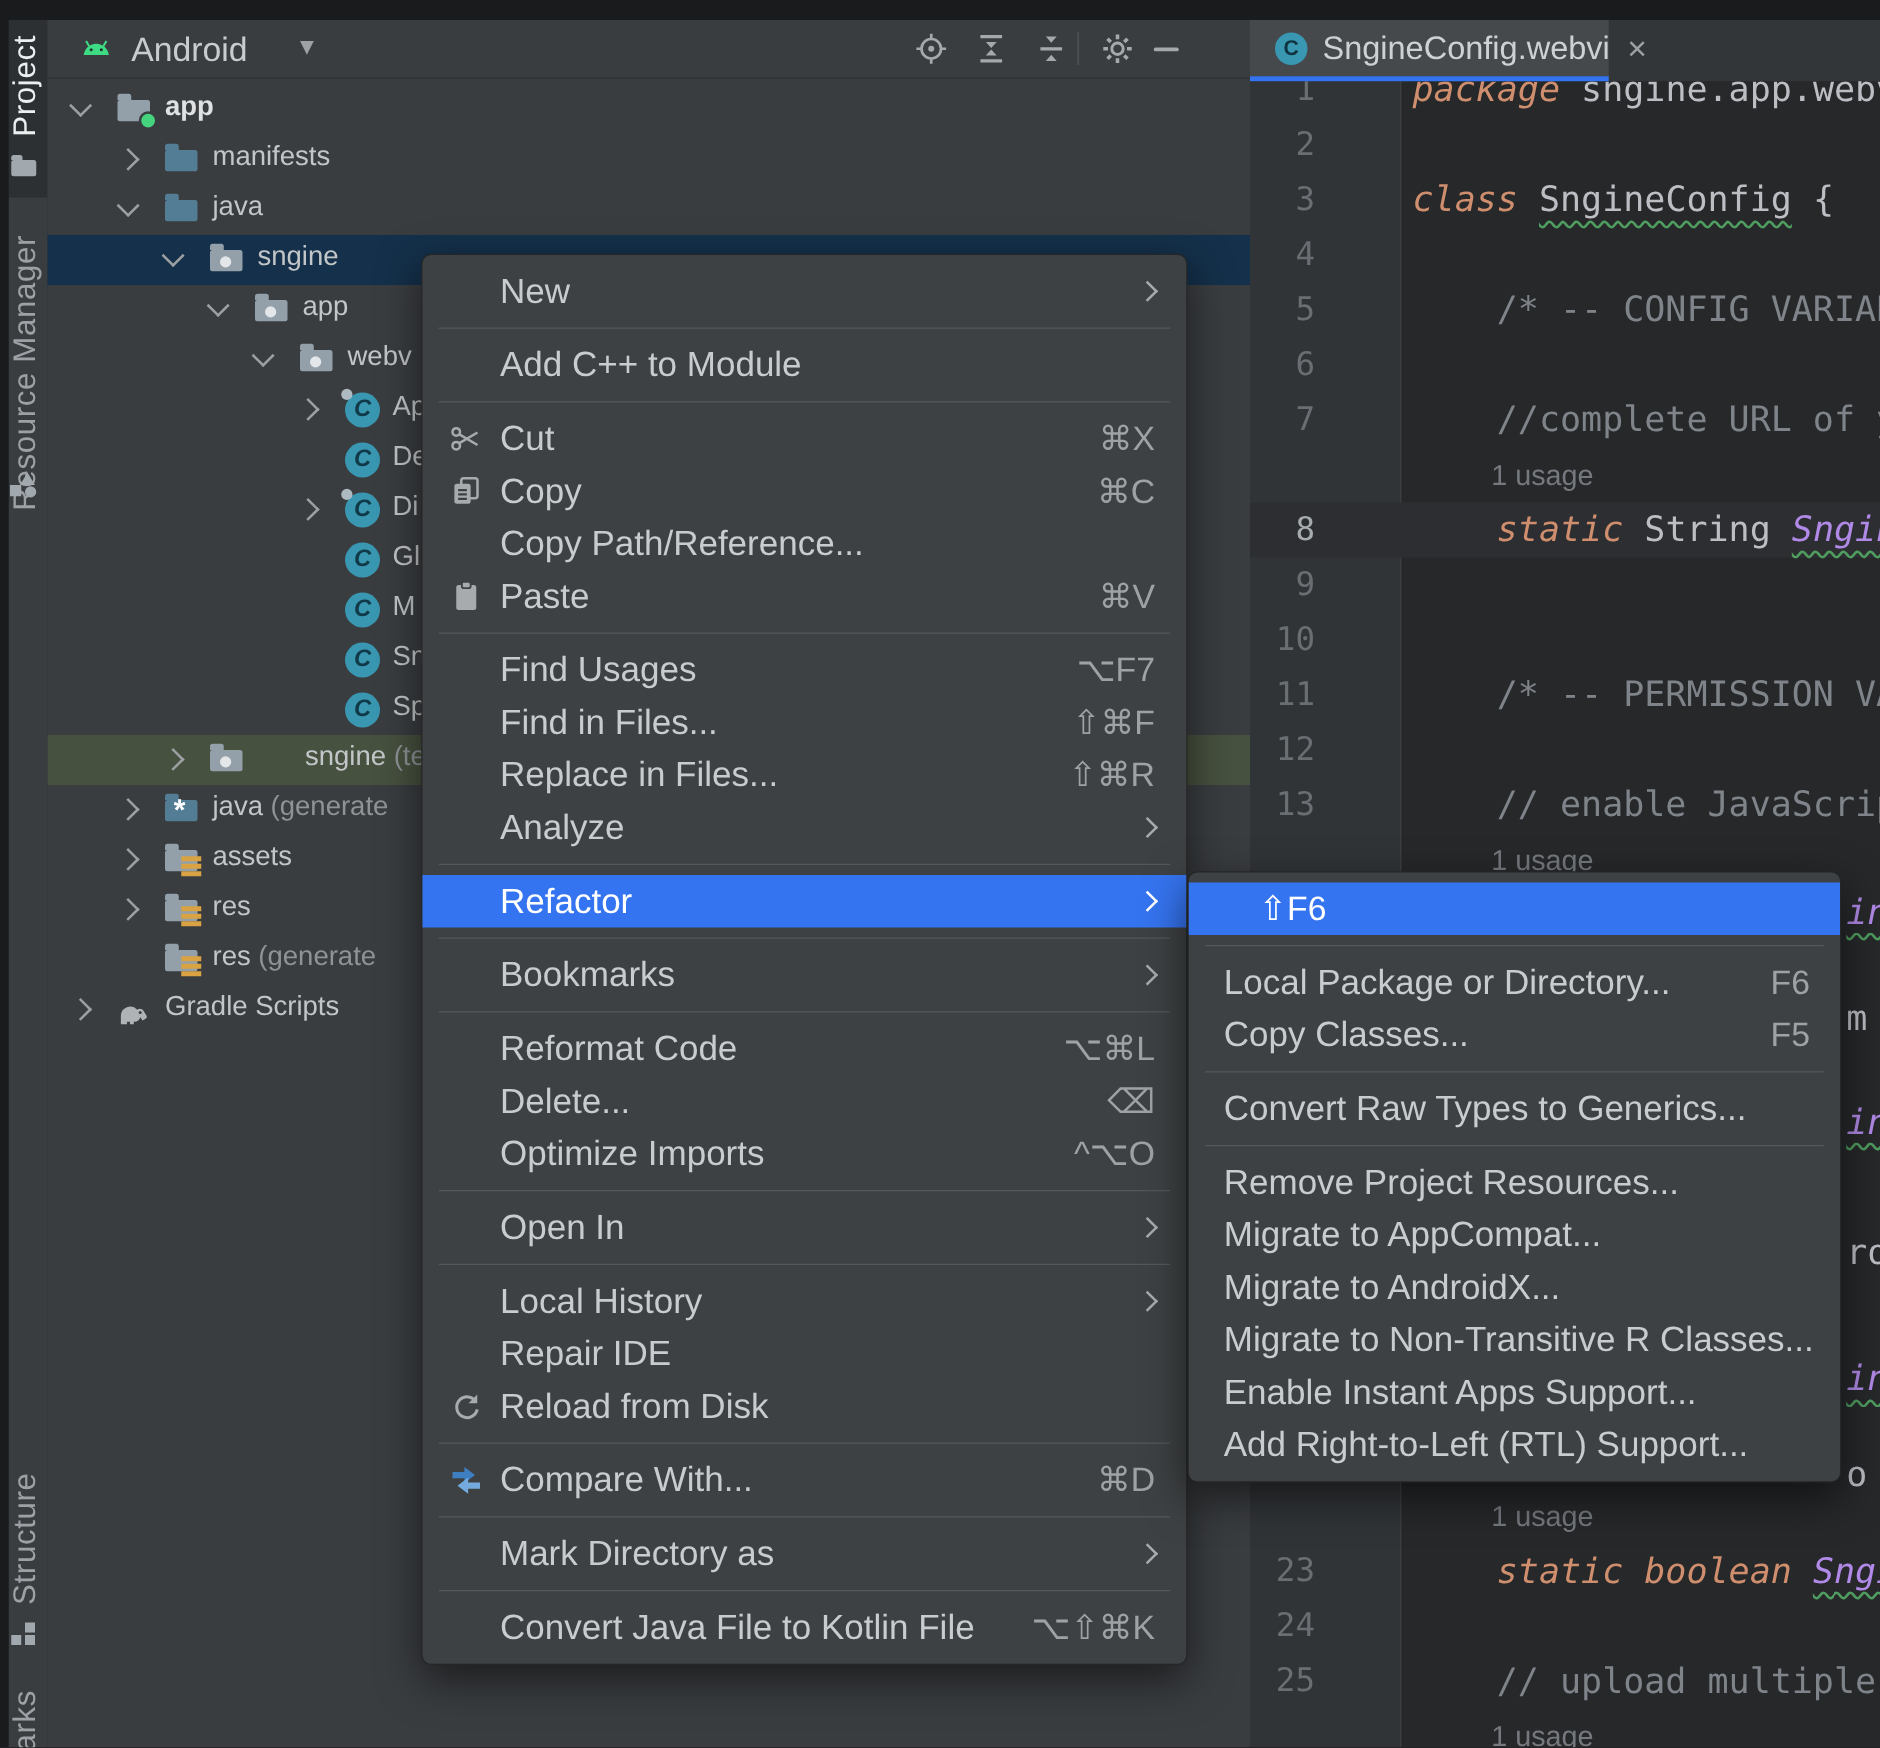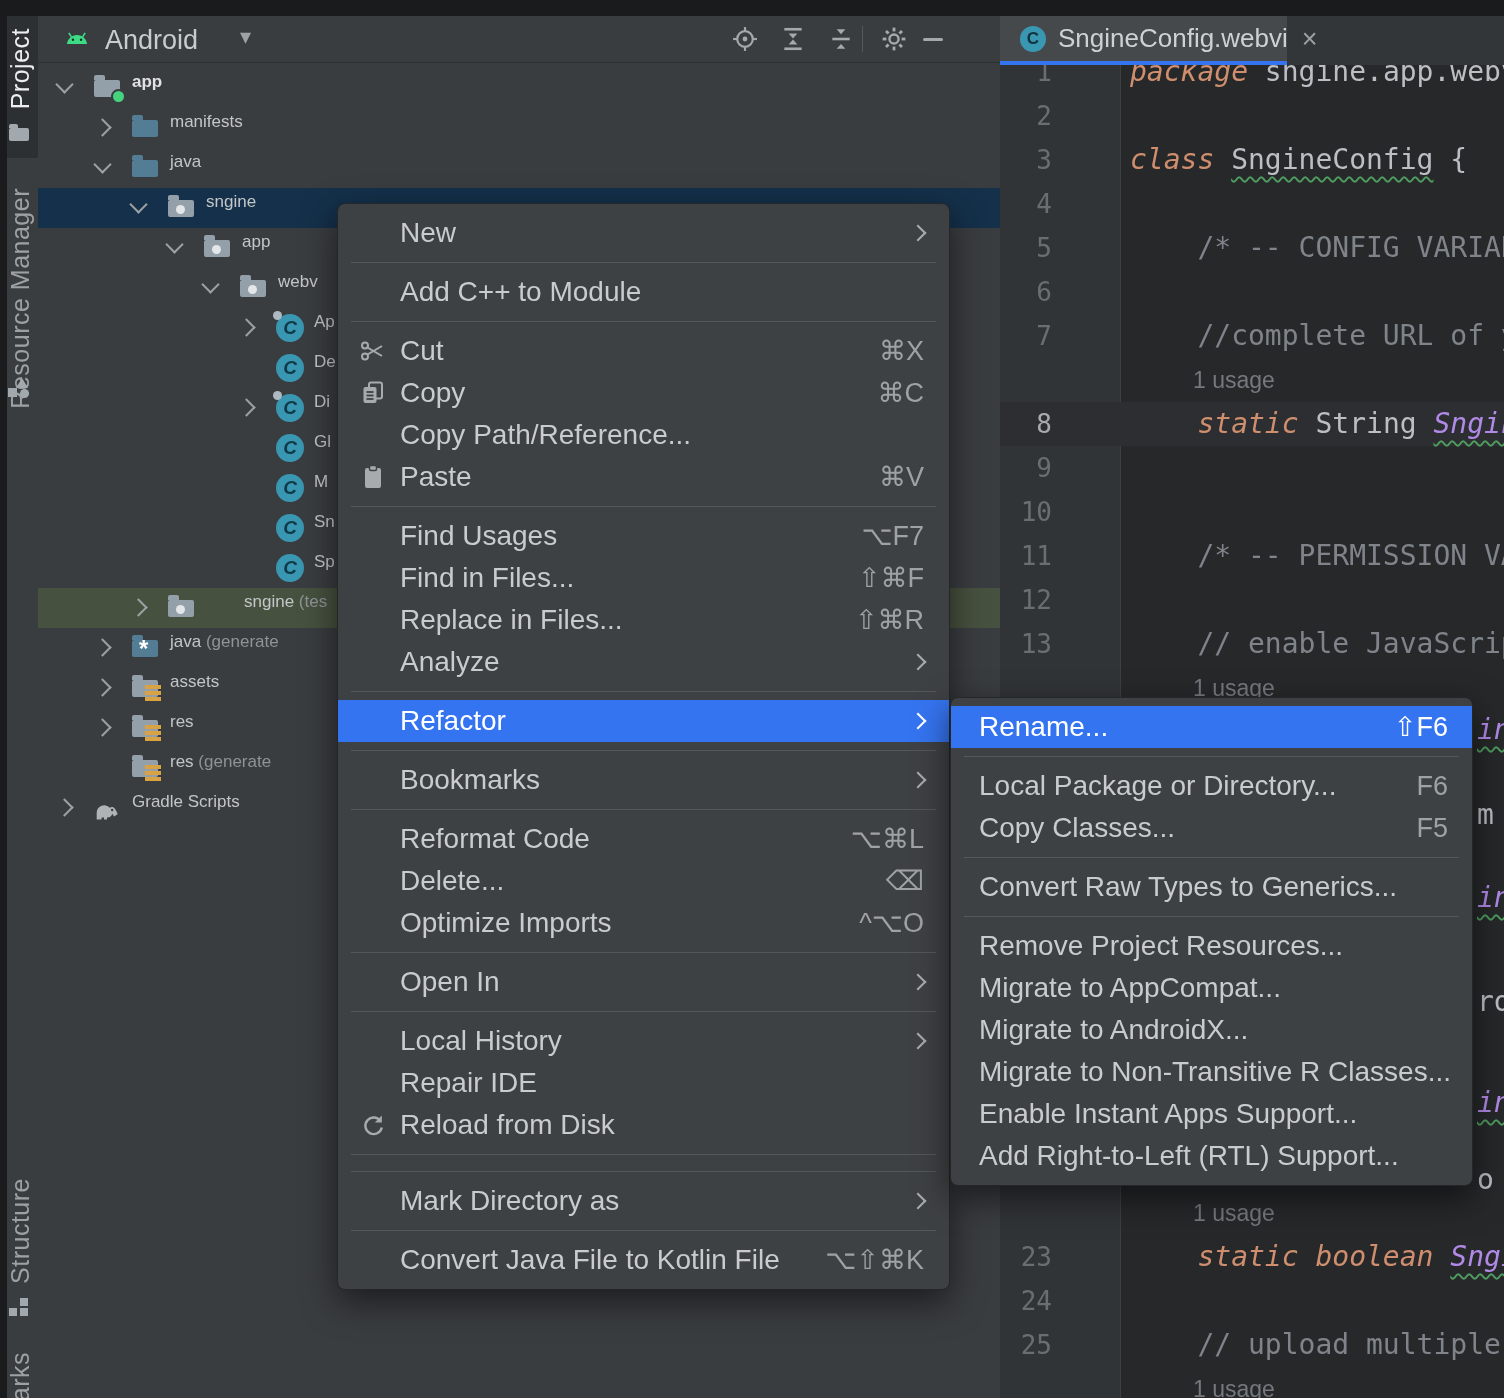--- a/index.html
+++ b/index.html
@@ -42,21 +42,21 @@
   .folder::before{content:"";position:absolute;left:0;top:-5px;width:11px;height:5px;border-radius:2px 2px 0 0;background:inherit;}
   .folder.blue{background:#537d94;}
   .dot{position:absolute;border-radius:50%;}
   .dot.g{left:17px;top:15px;width:11px;height:11px;background:#46d37e;border:2px solid #3a3d40;}
   .dot.w{left:8px;top:11px;width:9px;height:9px;background:#e4e7e9;}
   .pin{position:absolute;left:6px;top:1px;color:#ffffff;font-size:24px;font-weight:700;}
   .bars{position:absolute;left:13px;top:11px;width:16px;height:4px;background:#d9a343;box-shadow:0 6px 0 #d9a343,0 12px 0 #d9a343;}
   .cicon{position:absolute;left:0;top:0;width:28px;height:28px;border-radius:50%;background:#3997b2;
          color:#113a49;font-size:19px;font-weight:700;text-align:center;line-height:28px;}
   .minidot{position:absolute;left:-3px;top:-3px;width:9px;height:9px;border-radius:50%;background:#aebac2;}
-  .tlabel{position:absolute;top:4px;font-size:17px;color:#c3c6c8;white-space:nowrap;}
+  .tlabel{position:absolute;top:4px;font-size:22px;color:#c3c6c8;white-space:nowrap;}
   .tlabel.b{font-weight:700;color:#dfe1e3;}
   .tsuffix{color:#8f9396;}
   
   .popup{position:absolute;background:#3e4143;border:1px solid #242627;border-radius:8px;
          box-shadow:0 12px 34px rgba(0,0,0,.55);padding:8px 0;box-sizing:border-box;}
   #menu1{left:337px;top:203px;width:613px;z-index:10;}
   #menu2{left:950px;top:697px;width:523px;z-index:11;}
   .mi{display:flex;align-items:center;height:42px;padding:0 25px 0 22px;}
   .mi-ic{flex:0 0 40px;display:flex;align-items:center;}
   .mi-label{flex:1;font-size:28px;color:#c9ccce;white-space:nowrap;}
@@ -528,37 +528,46 @@
     <div class="mi">
       <span class="mi-ic">
           <svg width="26" height="26" viewBox="0 0 26 26">
             <path d="M20.8 9.5 A8.3 8.3 0 1 0 21.8 15.5" fill="none" stroke="#a8abad" stroke-width="2.4"></path>
             <path d="M21.8 3.5 v7 h-7 z" fill="#a8abad"></path>
           </svg>
         </span>
       <span class="mi-label">Reload from Disk</span>
       </div>
     <div class="msep"></div>
+    <div class="mi">
+      <span class="mi-ic">
+          <svg width="26" height="26" viewBox="0 0 26 26">
+            <path d="M2 6.5 h9.5 V2.5 L20 9 l-8.5 6.5 V11.5 H2 z" fill="#3e7fc1"></path>
+            <path d="M24 15 h-9.5 v-4 L6 17.5 l8.5 6.5 v-4 H24 z" fill="#74aade"></path>
+          </svg>
+        </span>
+      <span class="mi-label">Compare With...</span>
+        <span class="mi-sc">⌘D</span>
+      </div>
     <div class="msep"></div>
     <div class="mi">
         <span class="mi-ic"></span>
         <span class="mi-label">Mark Directory as</span>
         <span class="mi-arrow"></span>
       </div>
     <div class="msep"></div>
     <div class="mi">
         <span class="mi-ic"></span>
         <span class="mi-label">Convert Java File to Kotlin File</span>
         <span class="mi-sc">⌥⇧⌘K</span>
       </div>
   </div>
 
   <div class="popup" id="menu2">
     <div class="smi mi selblue">
-        <span class="mi-label">Rename...</span>
         <span class="mi-sc">⇧F6</span>
       </div>
     <div class="msep"></div>
     <div class="smi mi">
         <span class="mi-label">Local Package or Directory...</span>
         <span class="mi-sc">F6</span>
       </div>
     <div class="smi mi">
         <span class="mi-label">Copy Classes...</span>
         <span class="mi-sc">F5</span>

